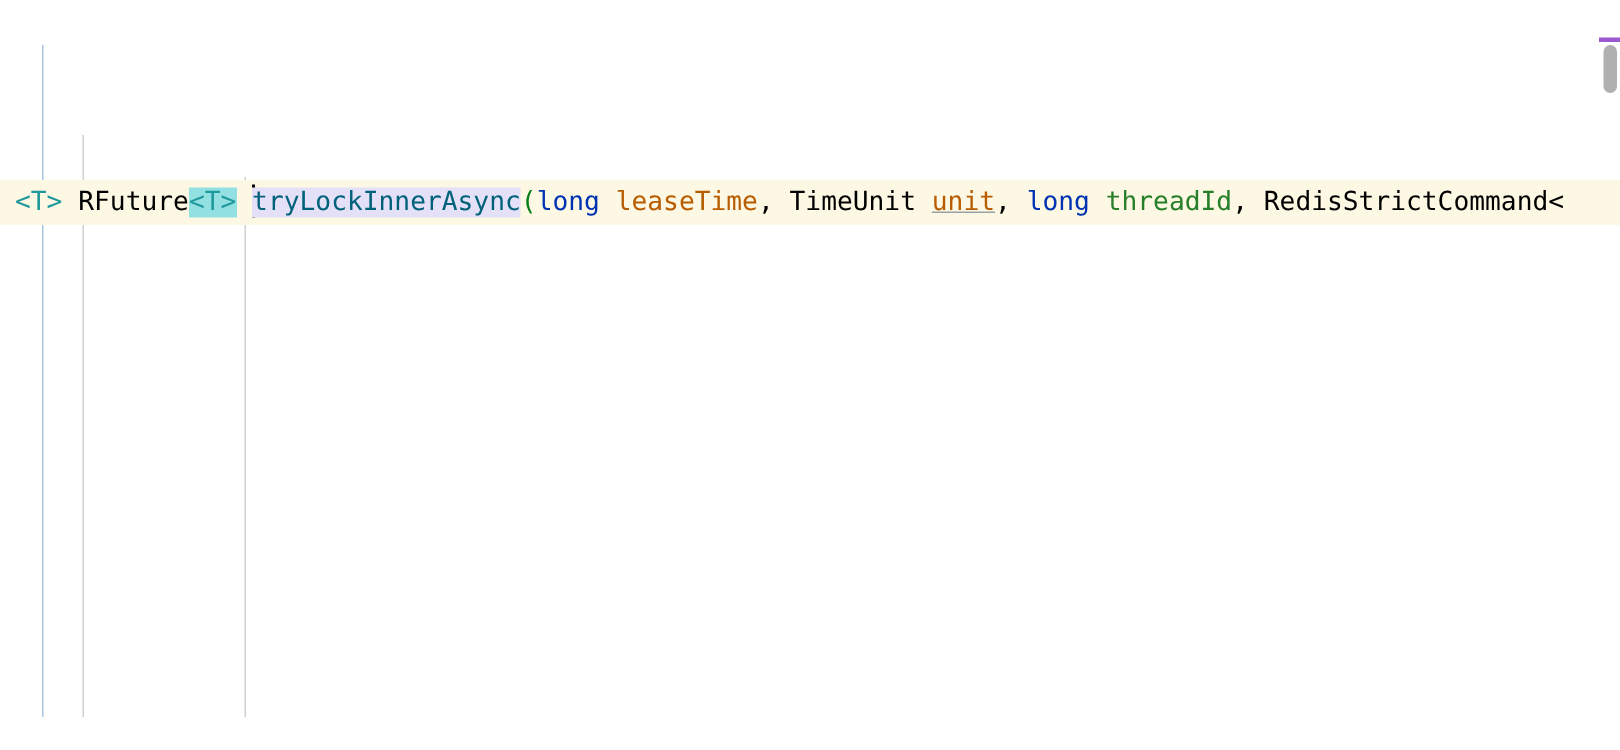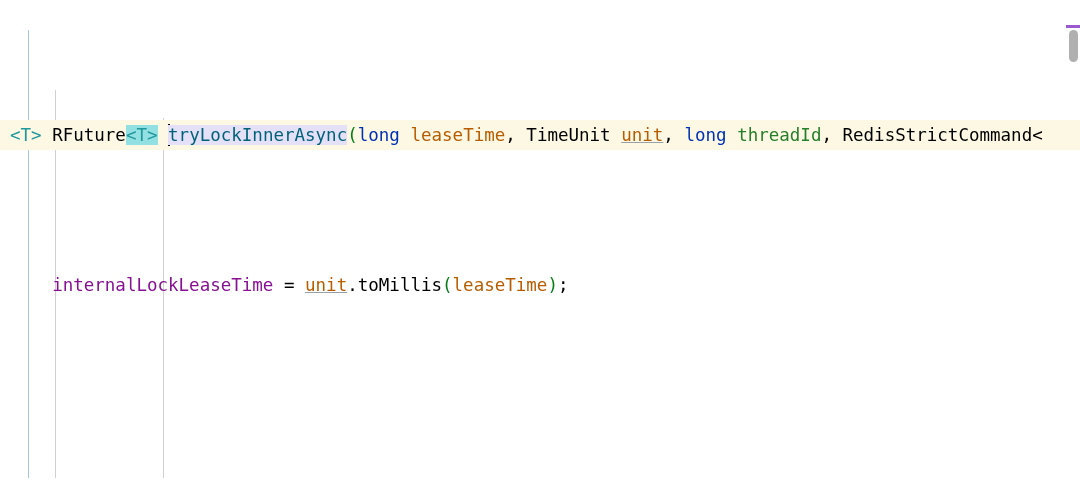--- a/index.html
+++ b/index.html
@@ -121,21 +121,20 @@
   <div class="guide g1"></div>
   <div class="guide g2"></div>
   <div class="guide g3"></div>
 
   <div class="code">
 
     
     <div class="line current"><span class="gen">&lt;T&gt;</span><span class="punct"> </span><span class="type">RFuture</span><span class="gen matched">&lt;T&gt;</span><span> </span><span class="caret"></span><span class="idhl method">tryLockInnerAsync</span><span class="brace3">(</span><span class="kw">long</span><span> </span><span class="param">leaseTime</span><span class="punct">, </span><span class="type">TimeUnit</span><span> </span><span class="param underl">unit</span><span class="punct">, </span><span class="kw">long</span><span> </span><span class="localv">threadId</span><span class="punct">, </span><span class="type">RedisStrictCommand&lt;</span></div>
 
     
-    <div class="line"><span>    </span><span class="field">internalLockLeaseTime</span><span class="op"> = </span><span class="param underl">unit</span><span class="punct">.</span><span class="type">toMillis</span><span class="brace3">(</span><span class="param">leaseTime</span><span class="brace3">)</span><span class="punct">;</span></div>
 
     
     <div class="line"></div>
 
     
     
 
     
     
 

